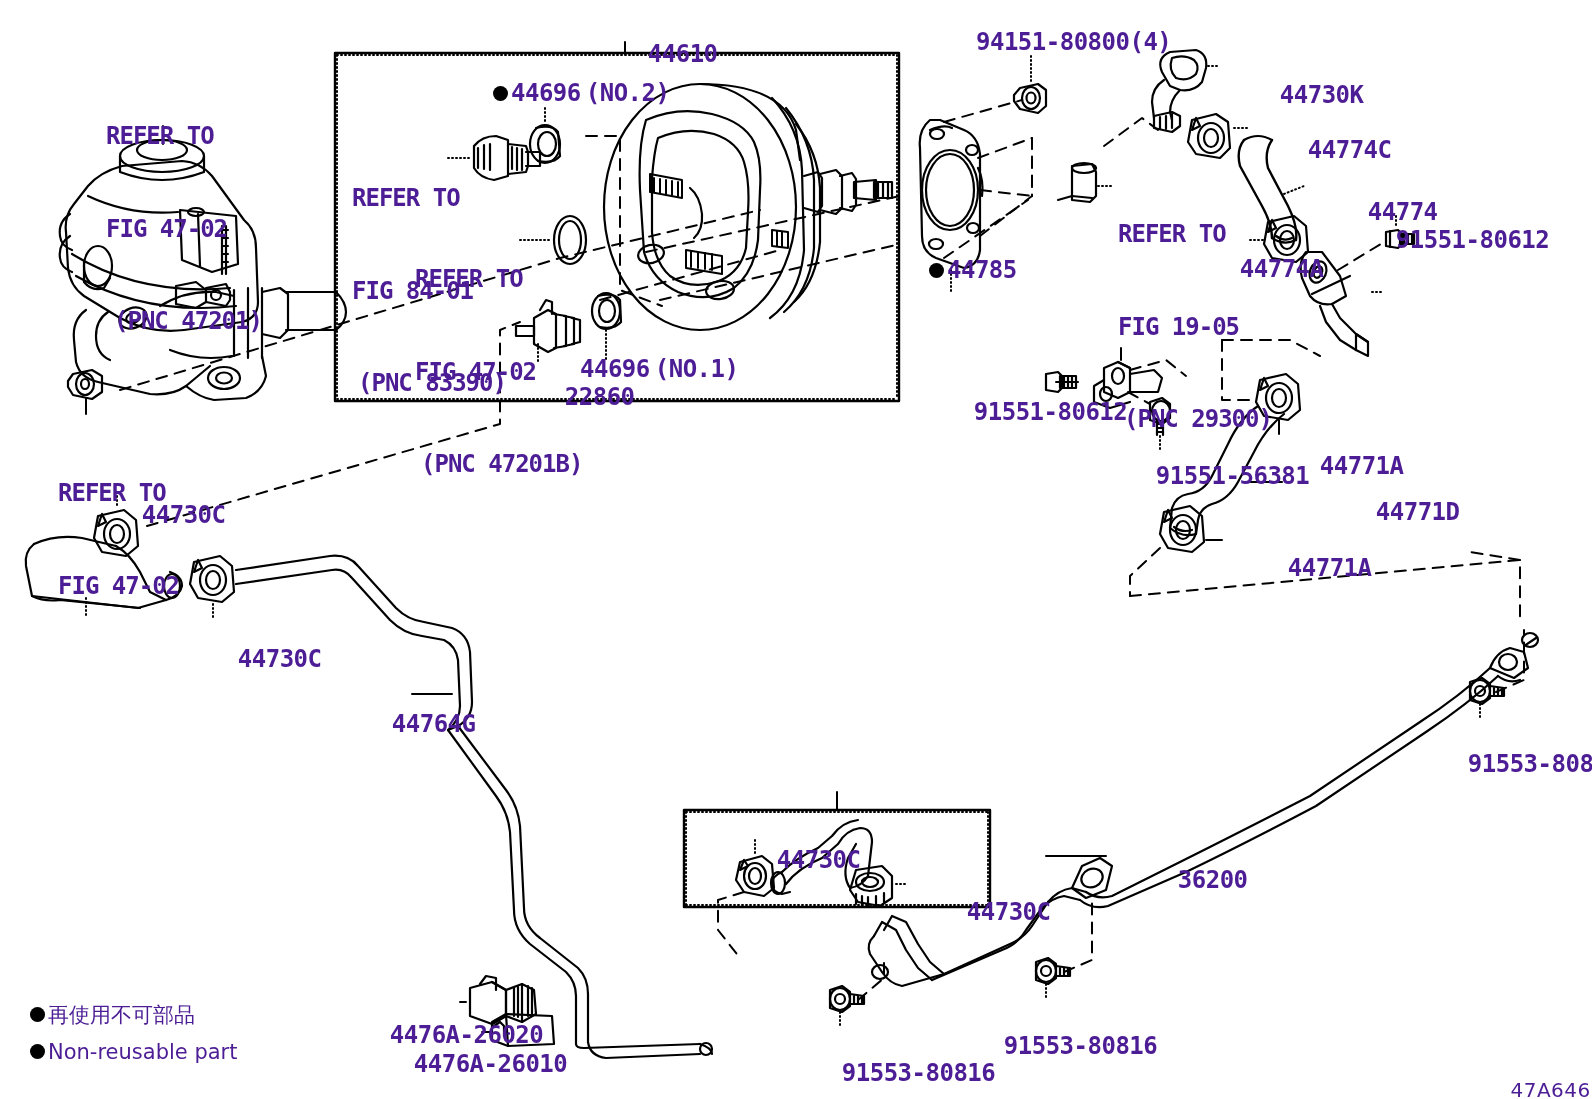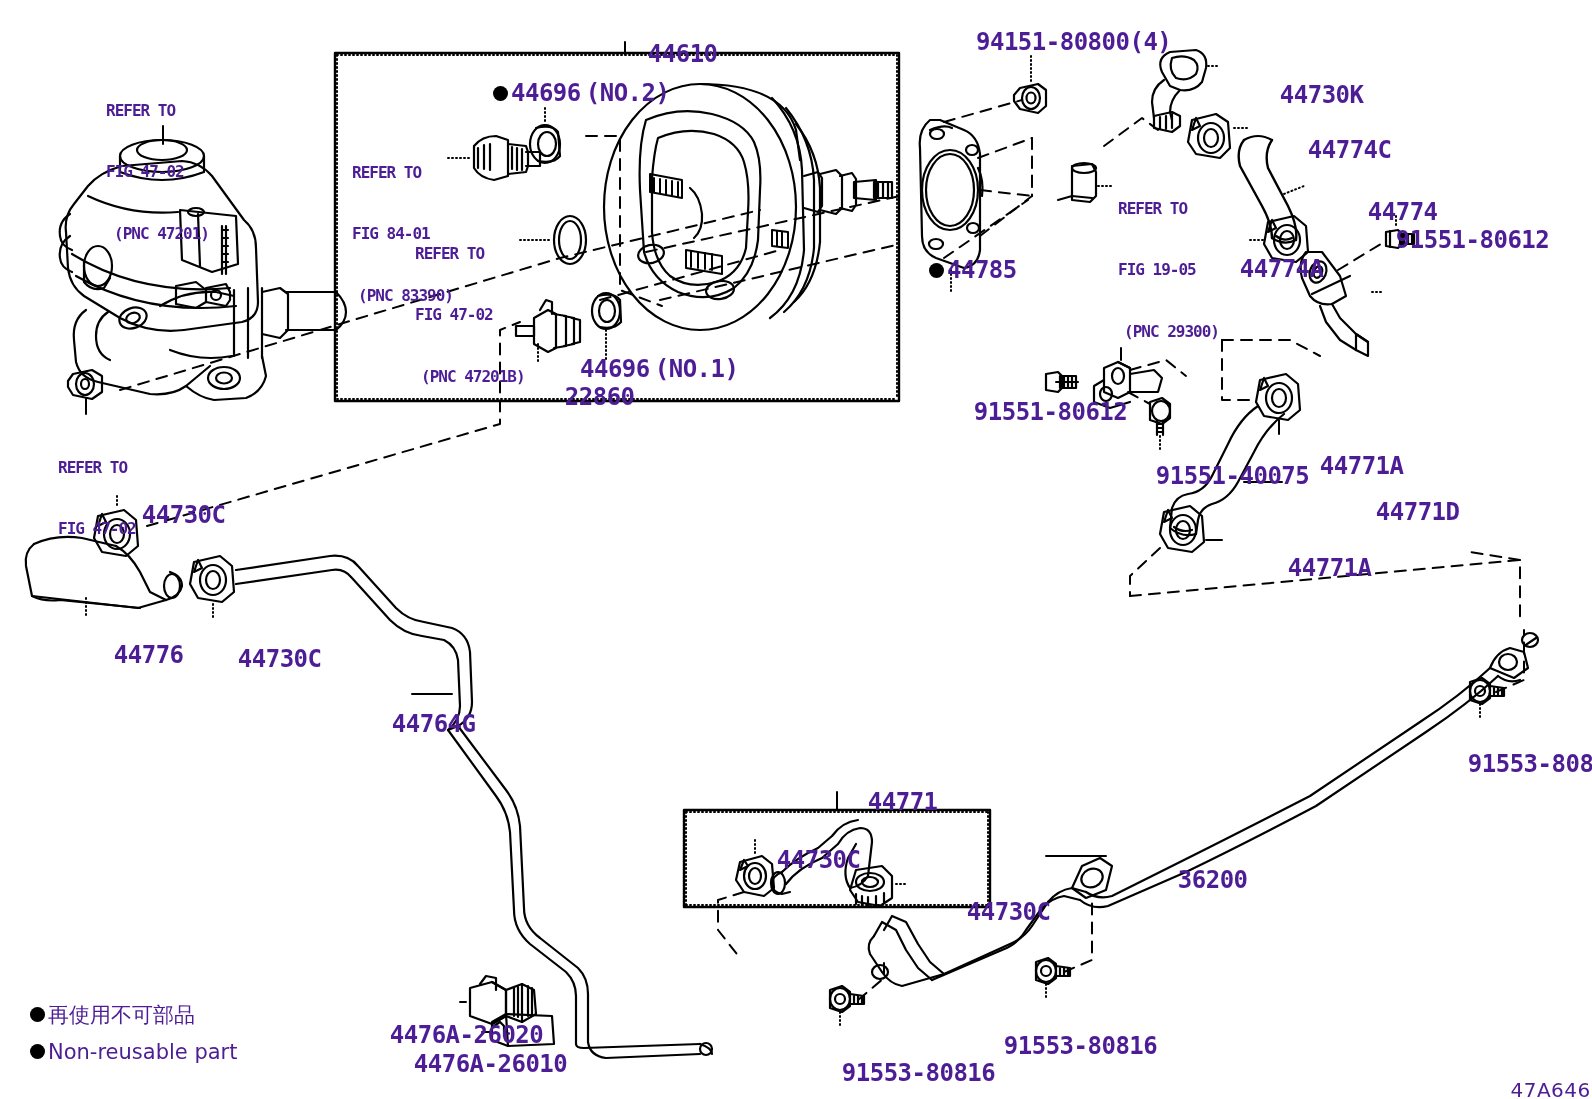--- a/index.html
+++ b/index.html
@@ -14,21 +14,21 @@
   .lbl{
     position:absolute;
     font-family:"DejaVu Sans Mono","Liberation Mono",monospace;
     font-size:24px;
     font-weight:700;
     color:#4c1d95;
     white-space:pre;
     letter-spacing:-0.5px;
     line-height:1.18;
   }
-  .lbl.refer{font-size:16px;font-weight:700;letter-spacing:-1px;line-height:1.28;}
+  .lbl.refer{font-size:24px;font-weight:700;letter-spacing:-1px;line-height:1.28;}
   .lbl.legend{
     font-family:"DejaVu Sans","Liberation Sans",sans-serif;
     font-size:21px;font-weight:400;letter-spacing:0px;
   }
   .lbl.docid{
     font-family:"DejaVu Sans","Liberation Sans",sans-serif;
     font-size:20px;font-weight:400;letter-spacing:0.5px;
   }
   .dot{
     display:inline-block;width:15px;height:15px;border-radius:50%;
@@ -558,54 +558,48 @@
     <span>44774A</span>
   </div>
 
 
 
   <div class="lbl" style="left:918px;top:370px;">
     <span>91551-80612</span>
   </div>
 
   <div class="lbl" style="left:1100px;top:434px;">
-    <span>91551-40075</span>
+    <span>91551-56381</span>
   </div>
 
   <div class="lbl" style="left:1264px;top:424px;">
     <span>44771A</span>
   </div>
 
   <div class="lbl" style="left:1320px;top:470px;">
     <span>44771D</span>
   </div>
 
   <div class="lbl" style="left:1232px;top:526px;">
     <span>44771A</span>
   </div>
 
   <div class="lbl" style="left:86px;top:473px;">
     <span>44730C</span>
   </div>
 
-  <div class="lbl" style="left:58px;top:613px;">
-    <span>44776</span>
-  </div>
 
   <div class="lbl" style="left:182px;top:617px;">
     <span>44730C</span>
   </div>
 
   <div class="lbl" style="left:336px;top:682px;">
     <span>44764G</span>
   </div>
 
-  <div class="lbl" style="left:812px;top:760px;">
-    <span>44771</span>
-  </div>
 
   <div class="lbl" style="left:721px;top:818px;">
     <span>44730C</span>
   </div>
 
   <div class="lbl" style="left:911px;top:870px;">
     <span>44730C</span>
   </div>
 
   <div class="lbl" style="left:1122px;top:838px;">

